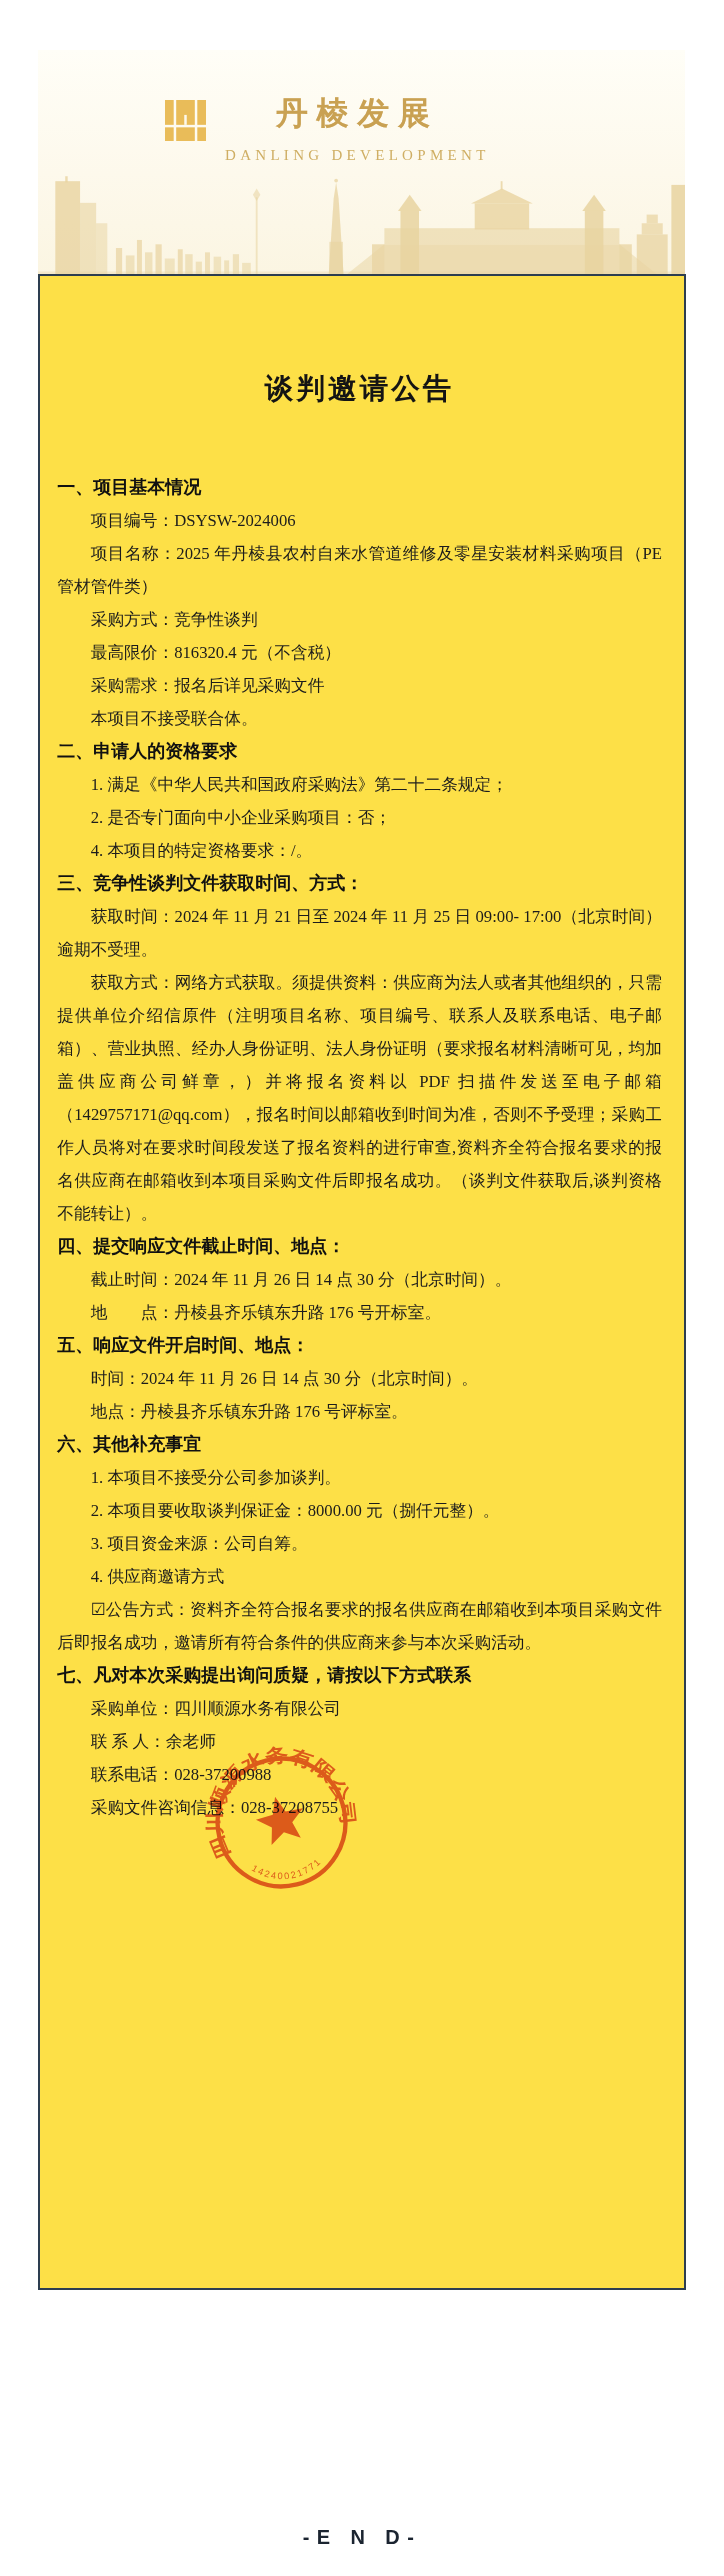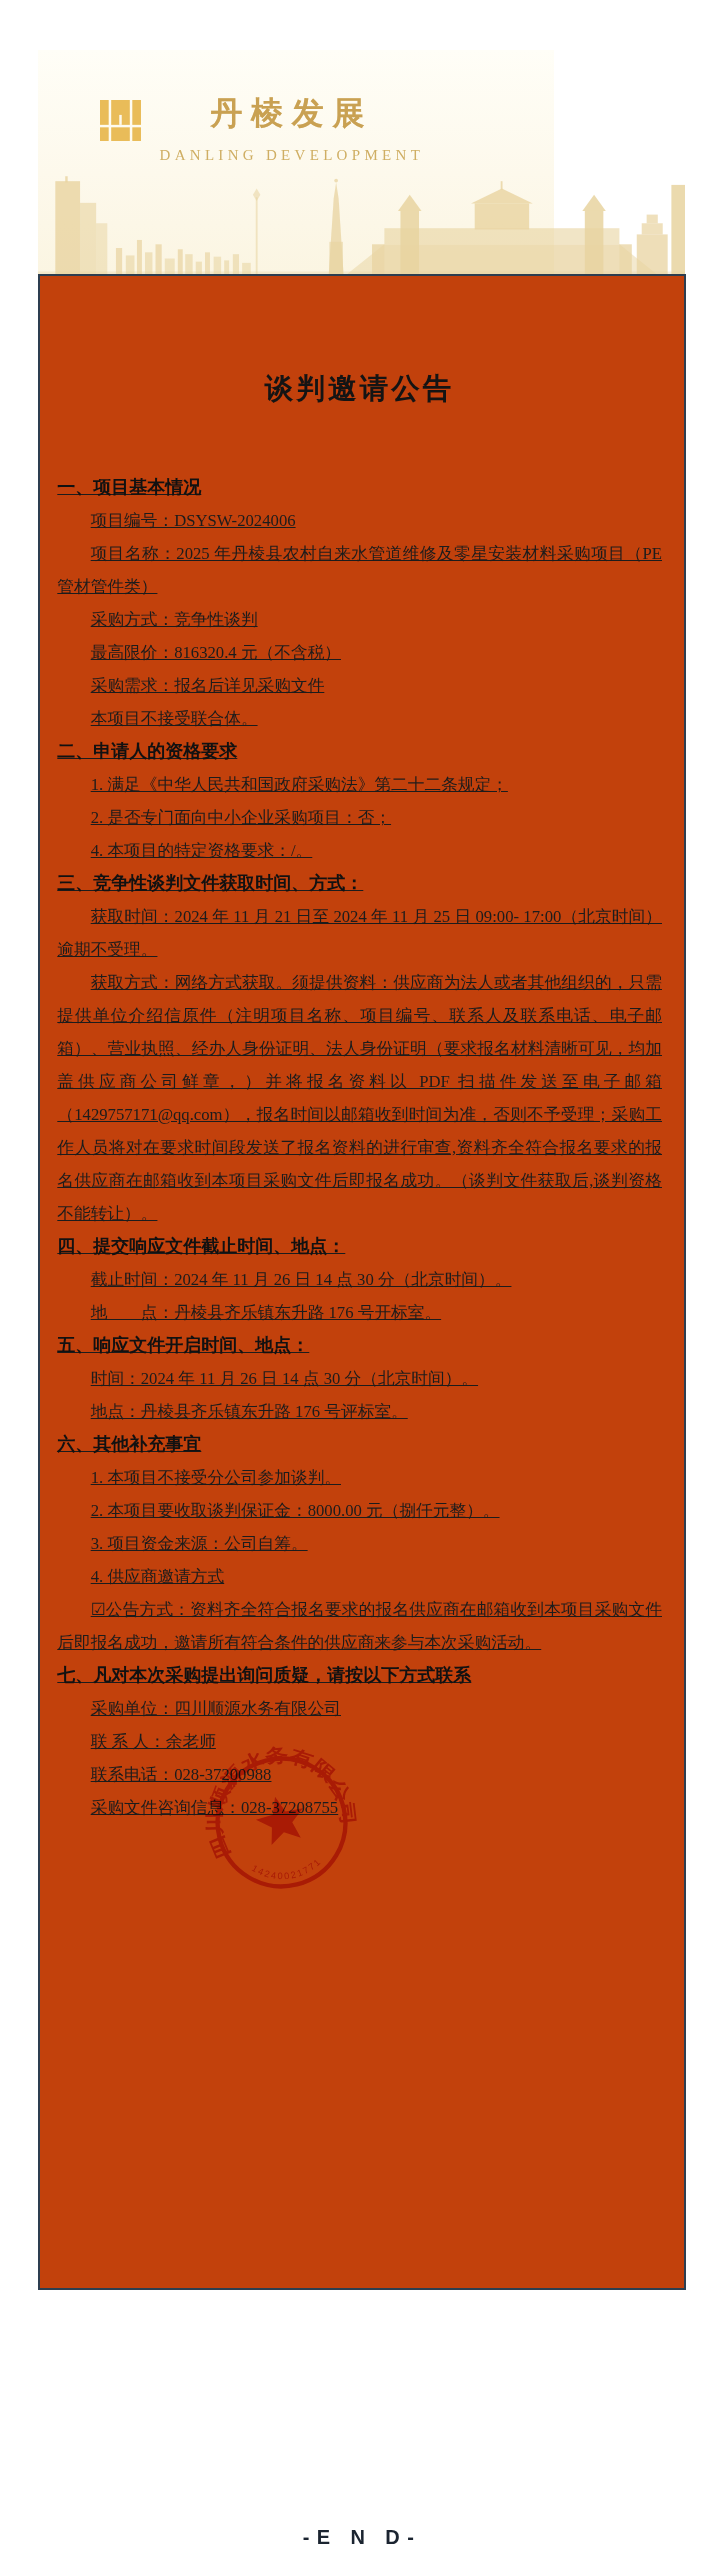--- a/index.html
+++ b/index.html
@@ -6,21 +6,21 @@
   body{
     width:724px;height:2576px;
     background:#ffffff;
     font-family:"Liberation Serif","DejaVu Serif",serif;
     position:relative;
   }
   .page{position:relative;width:724px;height:2576px;overflow:hidden;}
 
   
   .header-band{
-    position:absolute;left:38px;top:50px;width:516px;height:224px;
+    position:absolute;left:38px;top:50px;width:647px;height:224px;
     background:linear-gradient(180deg,#fffef7 0%,#fdf9ec 55%,#fbf5e2 100%);
   }
   .logo-row{
     position:absolute;top:46px;left:0;width:100%;
     display:flex;justify-content:center;align-items:flex-start;gap:18.6px;
     transform:translateX(-34px);
   }
   .logo-icon{width:41px;height:41px;margin-top:3.7px;}
   .logo-text-group{display:flex;flex-direction:column;align-items:center;}
   .logo-cn{
@@ -30,30 +30,30 @@
   }
   .logo-en{
     font-size:15px;color:#cfae63;letter-spacing:4.3px;margin-top:16px;
     white-space:nowrap;font-weight:normal;
   }
   .skyline{position:absolute;left:0;bottom:0;width:647px;height:99px;display:block;}
 
   
   .doc-box{
     position:absolute;left:38px;top:274px;width:648px;height:2016px;
-    box-sizing:border-box;background:#c2410c;
+    box-sizing:border-box;background:#fde047;
     border:2.5px solid #2d3e50;
     padding:93px 22px 0 17.3px;
   }
   .doc-title{
     margin:0;text-align:center;
     font-size:28.5px;line-height:40px;font-weight:bold;color:#141414;
     letter-spacing:3.1px;
   }
-  .doc-body{margin-top:62px;font-size:16.7px;color:#1c1c1c;text-decoration:underline;}
+  .doc-body{margin-top:62px;font-size:16.7px;color:#1c1c1c;}
   .doc-body p{margin:0;line-height:33px;text-align:justify;}
   .doc-body p.heading{font-weight:bold;font-size:18px;color:#111;}
   .doc-body p.para{text-indent:2em;}
   .doc-body p.space-before{}
 
   
   .stamp{
     position:absolute;left:204px;top:1745px;width:155px;height:155px;
     opacity:.85;mix-blend-mode:multiply;pointer-events:none;
   }

